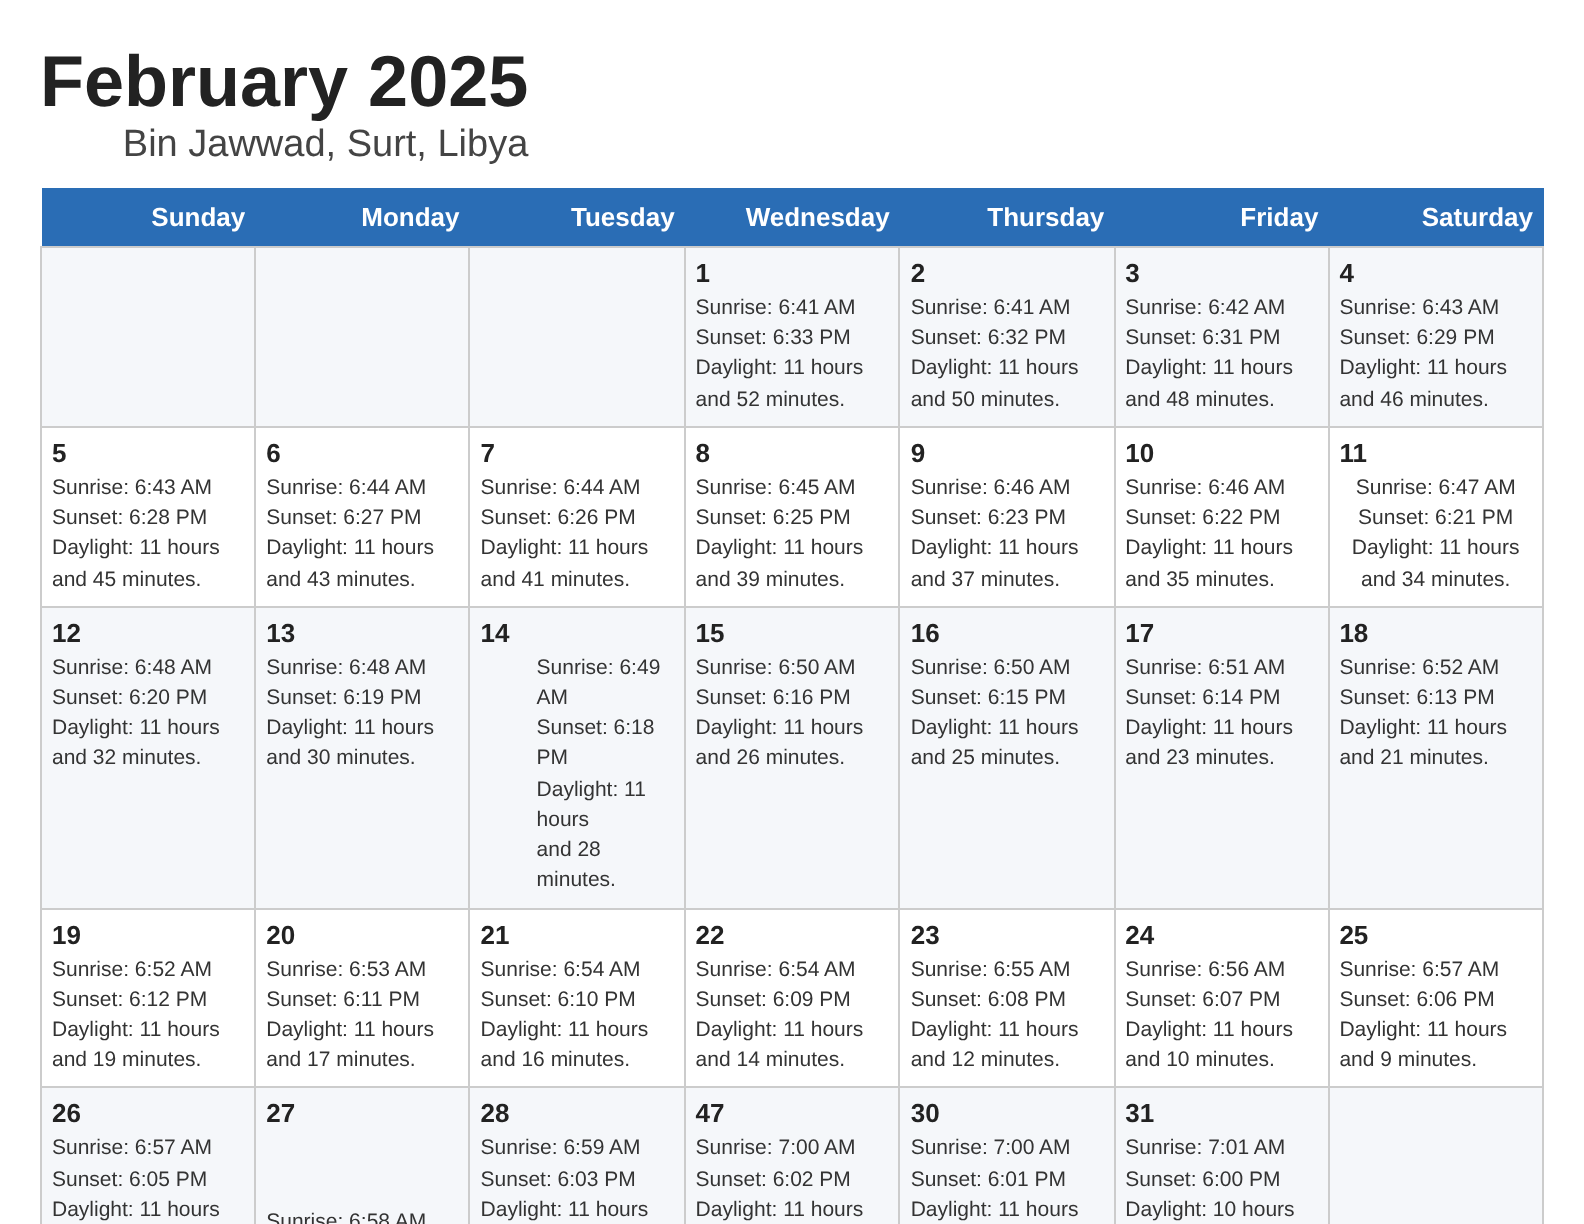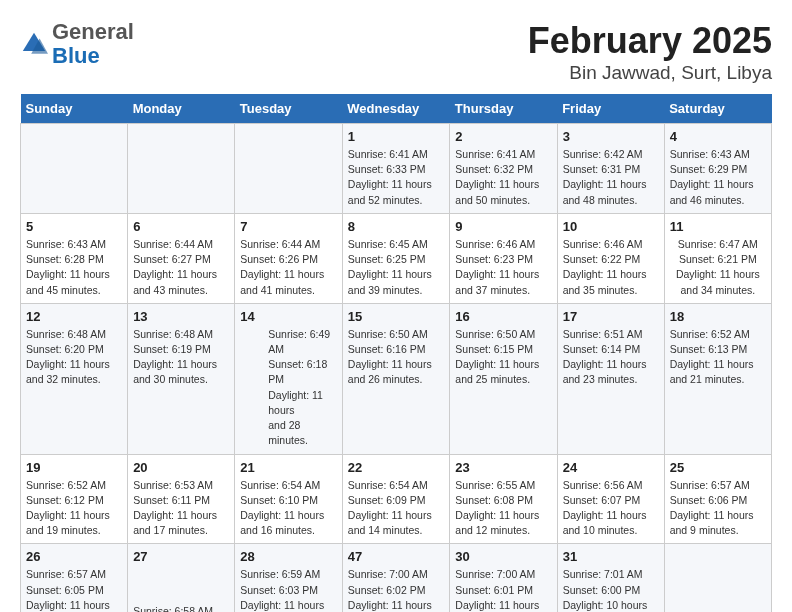--- a/index.html
+++ b/index.html
@@ -46,21 +46,21 @@
     }
     table {
       width: 100%;
       border-collapse: collapse;
       font-size: 11px;
     }
     thead tr th {
       background-color: #2a6db5;
       color: #fff;
       padding: 7px 5px;
-      text-align: left;
+      text-align: right;
       font-size: 13px;
       font-weight: bold;
     }
     tbody tr td {
       border: 1px solid #ccc;
       vertical-align: top;
       padding: 5px 5px;
       width: 108px;
       min-height: 80px;
       background: #fff;
@@ -83,30 +83,20 @@
       background: #fff !important;
     }
     tbody tr:nth-child(odd) td.empty {
       background: #f5f7fa !important;
     }
   </style>
 </head>
 <body>
 
 <div class="header">
-  <div class="logo">
-    <svg class="logo-icon" viewBox="0 0 40 40">
-      <polygon points="20,4 36,30 4,30" fill="#2a6db5"></polygon>
-      <polygon points="28,12 40,34 16,34" fill="#1a5a9a" opacity="0.6"></polygon>
-    </svg>
-    <div class="logo-text">
-      <span class="logo-general">General</span><br>
-      <span class="logo-blue">Blue</span>
-    </div>
-  </div>
   <div class="title-block">
     <div class="month-title">February 2025</div>
     <div class="subtitle">Bin Jawwad, Surt, Libya</div>
   </div>
 </div>
 
 <table>
   <thead>
     <tr>
     <th>Sunday</th>

